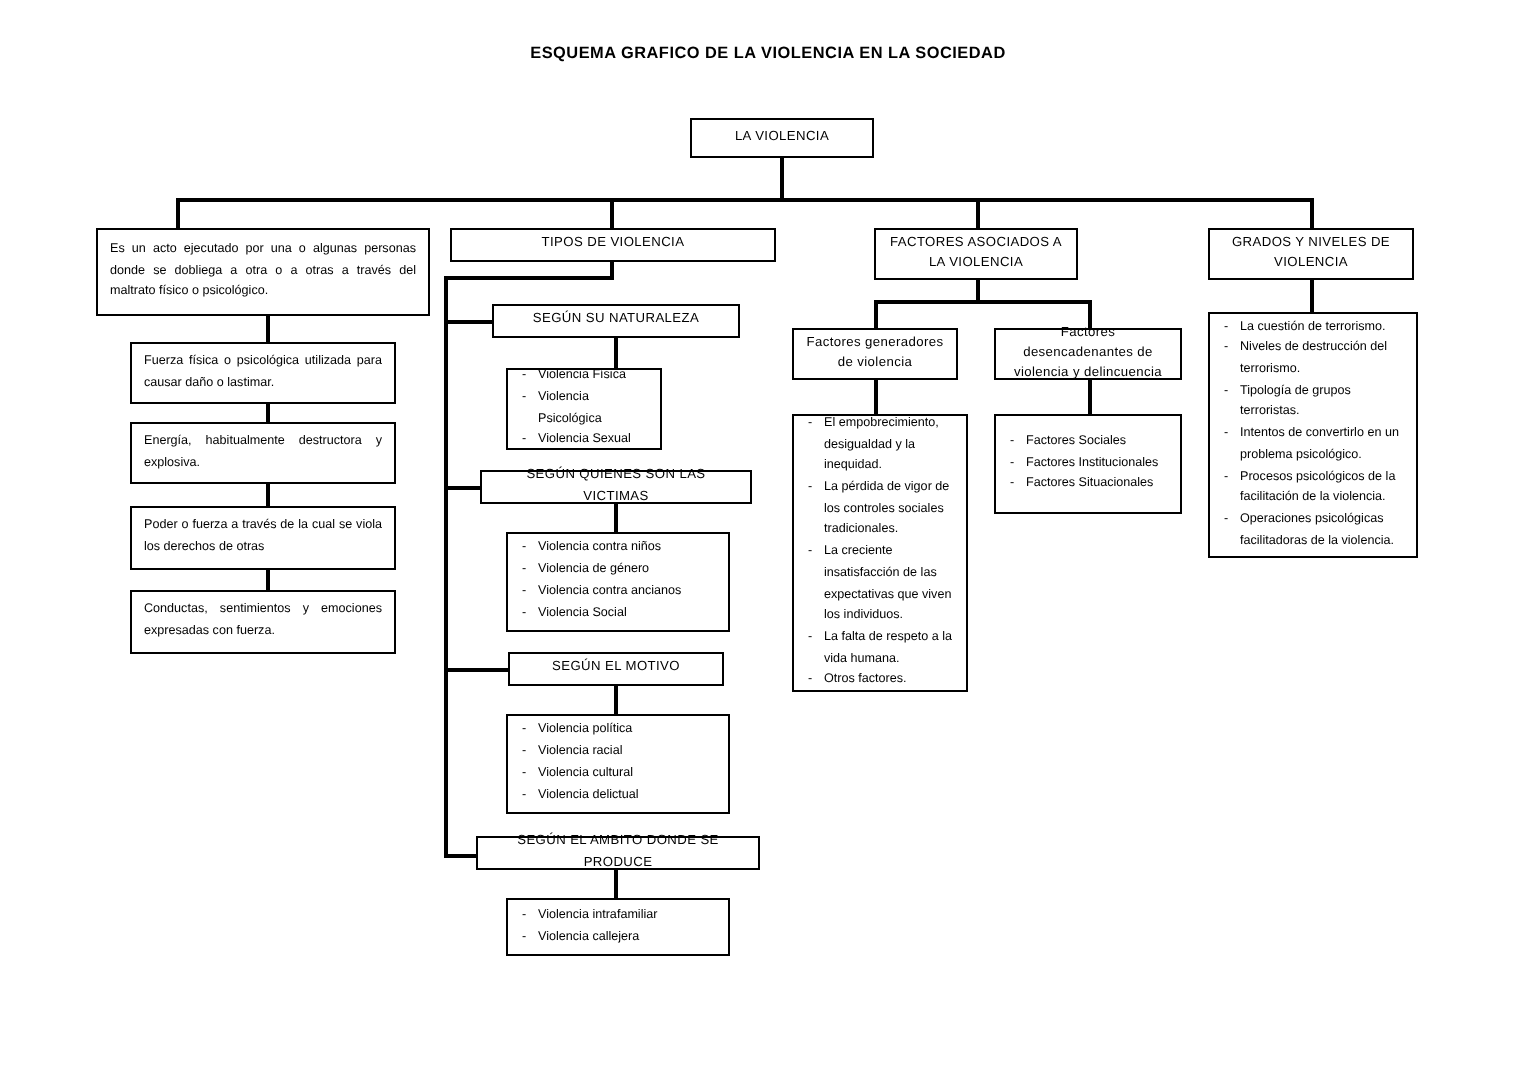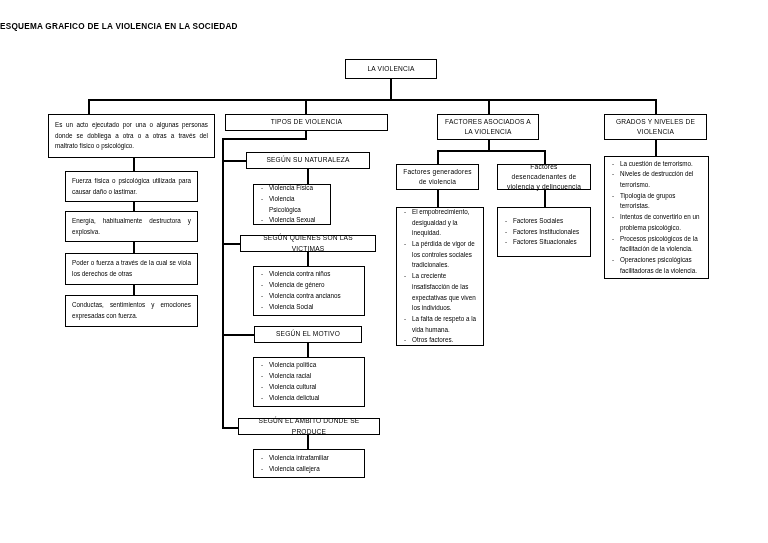--- a/index.html
+++ b/index.html
@@ -14,20 +14,21 @@
     background: #ffffff;
     font-family: "Liberation Sans", sans-serif;
     color: #000000;
     overflow: hidden;
   }
   .title {
     position: absolute;
     left: 0;
     top: 22px;
     width: 768px;
+    text-align: center;
     font-size: 8.2px;
     font-weight: bold;
     letter-spacing: 0.25px;
   }
   .box {
     position: absolute;
     box-sizing: border-box;
     border: 1.2px solid #000;
     background: #fff;
     display: flex;

